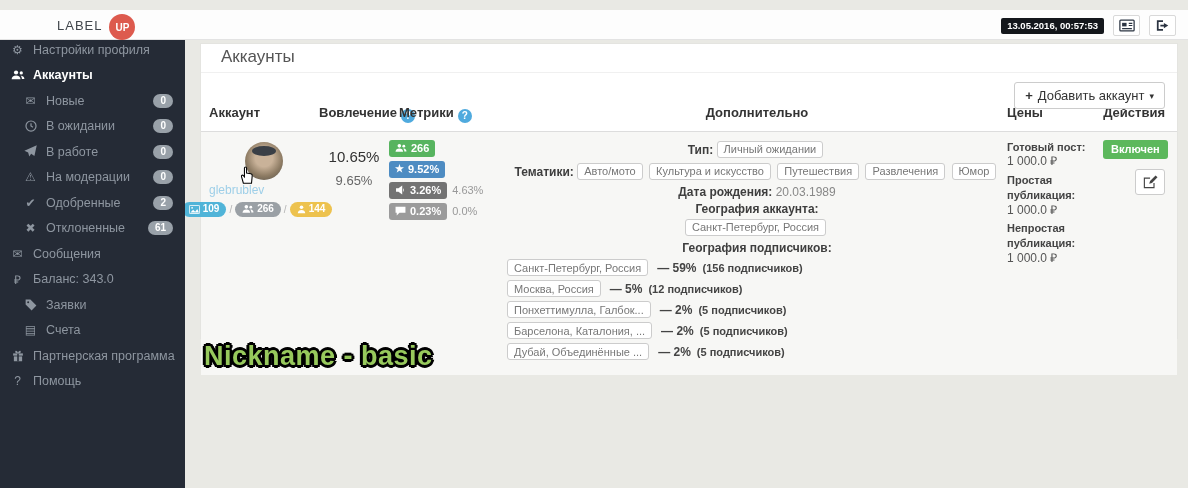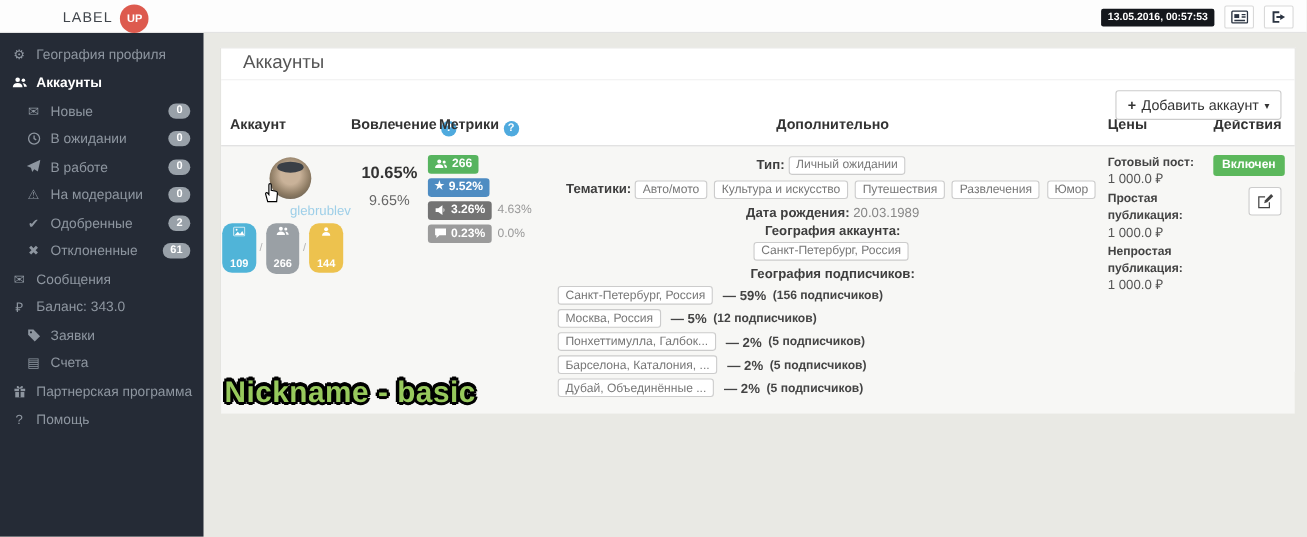--- a/index.html
+++ b/index.html
@@ -4,21 +4,21 @@
 <style>
   * { margin:0; padding:0; box-sizing:border-box; }
   html,body { width:1188px; height:488px; }
   body {
     position:relative; overflow:hidden;
     background:#e9e9e4;
     font-family:"Liberation Sans", sans-serif;
     font-size:13px; color:#333;
   }
   
-  .topbar { position:absolute; top:0; left:0; right:0; height:30px;
+  .topbar { position:absolute; top:10px; left:0; right:0; height:30px;
     background:#fdfdfd; border-bottom:1px solid #e3e3e3; z-index:3; }
   .logo { position:absolute; left:57px; top:0; height:30px; display:flex; align-items:center; gap:7px; }
   .logo-text { font-size:13px; color:#41464c; letter-spacing:1px; }
   .logo-circle { width:26px; height:26px; border-radius:50%; background:#dd5a4e; color:#fff;
     font-size:10px; font-weight:bold; display:flex; align-items:center; justify-content:center; margin-top:4px; }
   .timestamp { position:absolute; right:84px; top:8px; background:#14171c; color:#fff;
     font-size:9.5px; font-weight:bold; padding:3px 6px; border-radius:2px; line-height:10px; }
   .icon-btn { position:absolute; top:5px; width:27px; height:21px; background:#fff;
     border:1px solid #d9d9d9; border-radius:2px; display:flex; align-items:center; justify-content:center; }
   .icon-btn.news { right:48px; }
@@ -36,42 +36,42 @@
   
   .panel { position:absolute; left:200px; top:43px; width:978px; height:296px;
     background:#fff; border:1px solid #e4e4e0; }
   .panel-title { font-size:17px; color:#555; font-weight:normal; padding:3px 20px 5px; border-bottom:1px solid #f0f0f0; }
   .add-btn { position:absolute; top:38px; right:12px; background:#fff; border:1px solid #ccc;
     border-radius:3px; padding:5px 10px; font-size:13px; color:#333; display:flex; gap:5px; align-items:center; cursor:pointer; }
   .add-btn .plus { font-weight:bold; }
   .add-btn .caret { font-size:9px; color:#333; }
   .thead { display:flex; margin-top:32px; padding:0 12px 8px 8px; font-weight:bold; font-size:13px; color:#333; }
   .trow  { display:flex; background:#f7f7f5; border-top:1px solid #ddd; padding:8px 12px 12px 8px; min-height:200px; }
-  .c-account { width:110px; flex-shrink:0; text-align:right; }
+  .c-account { width:110px; flex-shrink:0; text-align:left; }
   .c-eng { width:70px; flex-shrink:0; text-align:center; }
   .c-met { width:108px; flex-shrink:0; }
   .c-extra { flex:1; padding-left:10px; min-width:0;text-align:center; }
   .c-price { width:96px; flex-shrink:0; }
   .c-act { width:62px; flex-shrink:0; text-align:right; }
   .help { display:inline-flex; width:14px; height:14px; border-radius:50%; background:#4faade; color:#fff;
     font-size:10px; font-weight:bold; align-items:center; justify-content:center; margin-left:4px; vertical-align:-2px; cursor:pointer; }
   
   .avatar { width:38px; height:38px; border-radius:50%; margin:2px auto 3px;
     background:radial-gradient(circle at 50% 42%, #c9b299 30%, #8d7b63 62%, #4d4a45 100%);
     position:relative; overflow:hidden; }
   .avatar::before { content:""; position:absolute; top:4px; left:7px; right:7px; height:10px;
     border-radius:50%; background:#3a3f46; }
   .username { font-size:12px; color:#9ecfe8; cursor:pointer; margin-bottom:5px; }
   .pills { display:flex; justify-content:center; align-items:center; gap:3px; white-space:nowrap; margin-left:-14px; }
-  .pill { display:inline-flex; align-items:center; gap:21px; color:#fff; font-size:10px; font-weight:bold;
-    border-radius:9px; padding:2.5px 7px; line-height:10px;flex-direction:column; }
+  .pill { display:inline-flex; align-items:center; gap:3px; color:#fff; font-size:10px; font-weight:bold;
+    border-radius:9px; padding:2.5px 7px; line-height:10px; }
   .pill-blue { background:#50b4d8; } .pill-gray { background:#9aa0a5; } .pill-yellow { background:#edc24e; }
   .pill-sep { color:#b5b5b5; font-size:10px; }
   
-  .eng-main { font-size:15px; font-weight:bold; color:#333; margin-top:8px; }
+  .eng-main { font-size:15px; font-weight:normal; color:#333; margin-top:8px; }
   .eng-sub { font-size:13px; color:#666; margin-top:8px; }
   
   .mrow { display:flex; align-items:center; gap:5px; margin-bottom:4px; }
   .mbadge { display:inline-flex; align-items:center; gap:4px; color:#fff; font-size:11px; font-weight:bold;
     border-radius:3px; padding:2.5px 6px; line-height:12px; }
   .b-green { background:#57b45f; } .b-blue { background:#4e8cc2; }
   .b-lblue { background:#737373; } .b-gray { background:#9b9b9b; }
   .malt { color:#999; font-size:11px; }
   .mbadge .star { font-size:10px; line-height:10px; }
   
@@ -118,21 +118,21 @@
     <svg width="14" height="13" viewBox="0 0 16 14" fill="#2b3442">
         <path d="M1 1h7v2H3v8h5v2H1z"></path>
         <path d="M9 4l5 3-5 3V8H5V6h4z"></path>
       </svg>
   </span>
 </div>
 
 <div class="sidebar">
   <div class="side-item">
     <span class="sicon">⚙</span>
-    <span>География профиля</span>
+    <span>Настройки профиля</span>
   </div>
   <div class="side-item active">
     <span class="sicon">
       <svg width="14" height="12" viewBox="0 0 18 14" fill="currentColor">
           <circle cx="6.5" cy="3.8" r="2.7"></circle>
           <path d="M.8 12.6c0-3.2 2.4-5 5.7-5s5.7 1.8 5.7 5z"></path>
           <circle cx="13.2" cy="4.3" r="2.1"></circle>
           <path d="M13.4 7.9c2.2.4 3.8 1.8 3.8 4.2h-3.2c0-1.7-.6-3.2-1.7-4z"></path>
         </svg>
     </span>

